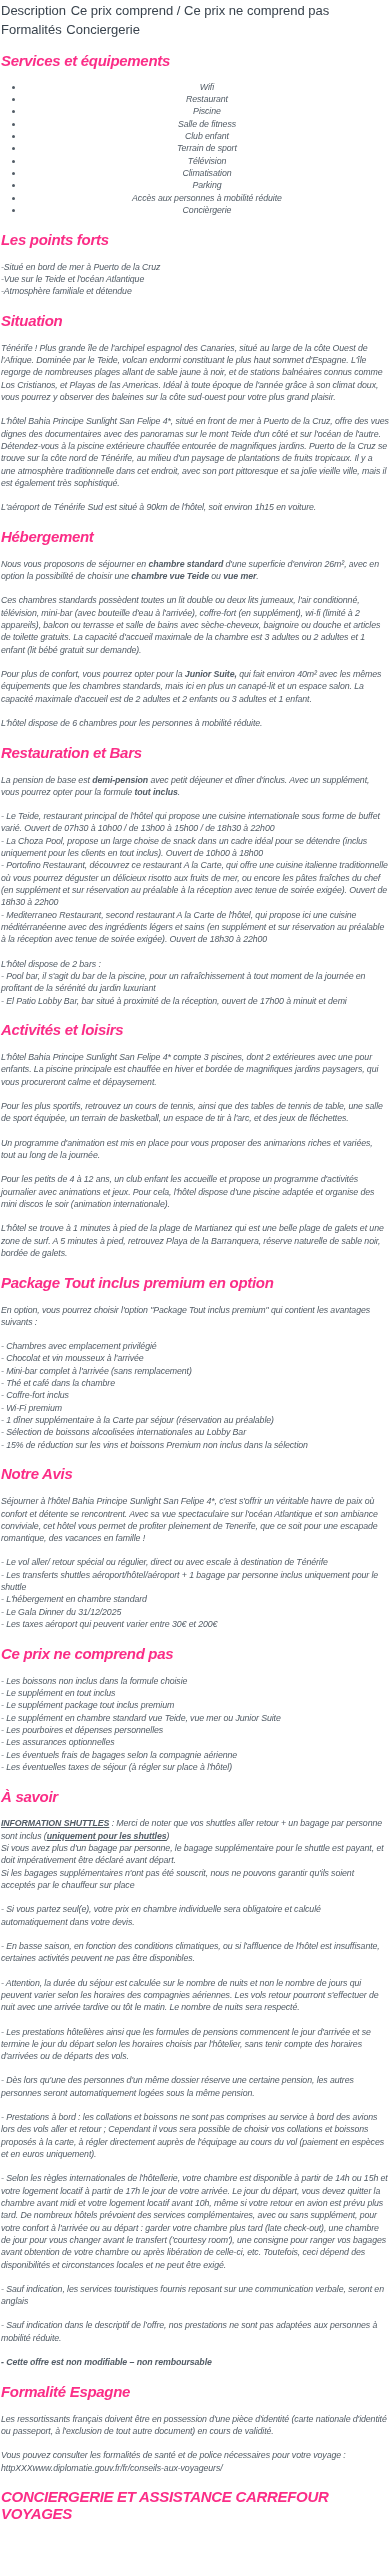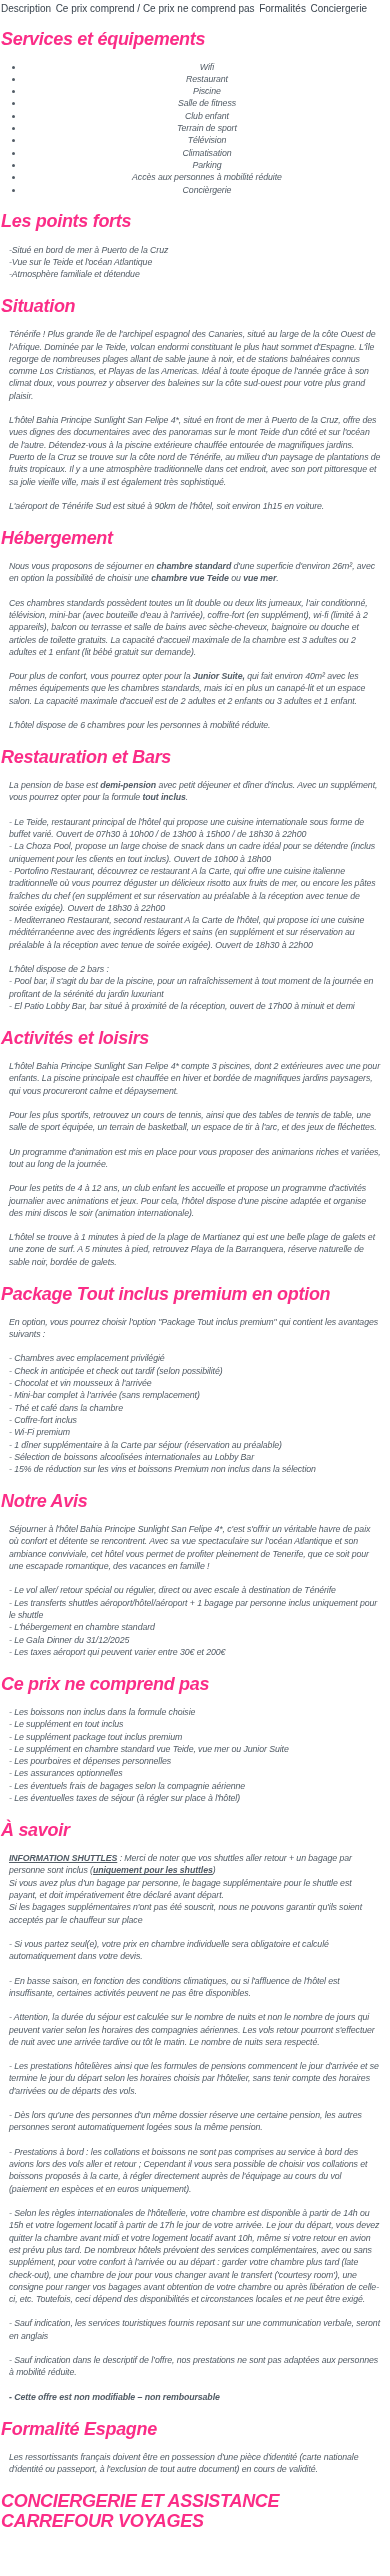--- a/index.html
+++ b/index.html
@@ -1,26 +1,26 @@
 <!DOCTYPE html>
 <html style="--accent: #fb2d87; --text: #525c66; --tab: #39434d;font-size:8.2px"><head>
 <meta charset="utf-8">
 <style>
   html,body { margin:0; padding:0; background:#ffffff; }
   body { width:391px; min-height:2585px; font-family:"Liberation Sans", sans-serif; }
   .tabs { display:flex; flex-wrap:wrap; gap:4.6px; padding:2.6px 1px 0 1px;
-          font-size:10px; font-style:normal; }
+          font-size:13px; font-style:normal; }
   .tabs a { color:var(--tab,#39434d); text-decoration:none; cursor:pointer; }
   .content { padding:0 2.1px 13.4px 1px; color:var(--text,#525c66);
              font-style:italic; font-size:8.8px; line-height:1.4; letter-spacing:-0.1px; }
-  h2 { color:var(--accent,#fb2d87); font-size:18px; line-height:1.12;
+  h2 { color:var(--accent,#fb2d87); font-size:15px; line-height:1.12;
        margin:15.5px 0 10.3px 0; font-weight:bold; font-style:italic; letter-spacing:-0.3px; }
   ul.blist { list-style:disc; margin:11.3px 0 13.4px 0; padding-left:23px; }
   ul.blist li { padding-left:1px;text-align:center; }
-  .para { margin:12px 8px; }
+  .para { margin:12px 0; }
   .para .line { min-height:5.2px; }
   .b { font-weight:bold; }
   .u { text-decoration:underline; }
 </style>
 </head>
 <body>
 
 <nav class="tabs">
   <a>Description</a>
   <a>Ce prix comprend / Ce prix ne comprend pas</a>
@@ -102,21 +102,20 @@
     </div>
     <div class="para">
       <div class="line"><span>L'hôtel se trouve à 1 minutes à pied de la plage de Martianez qui est une belle plage de galets et une zone de surf. A 5 minutes à pied, retrouvez Playa de la Barranquera, réserve naturelle de sable noir, bordée de galets.</span></div>
     </div>
     <h2>Package Tout inclus premium en option</h2>
     <div class="para">
       <div class="line"><span>En option, vous pourrez choisir l'option "Package Tout inclus premium" qui contient les avantages suivants :</span></div>
     </div>
     <div class="para">
       <div class="line"><span>- Chambres avec emplacement privilégié</span></div>
-      <div class="line"><span>- Check in anticipée et check out tardif (selon possibilité)</span></div>
       <div class="line"><span>- Chocolat et vin mousseux à l'arrivée</span></div>
       <div class="line"><span>- Mini-bar complet à l'arrivée (sans remplacement)</span></div>
       <div class="line"><span>- Thé et café dans la chambre</span></div>
       <div class="line"><span>- Coffre-fort inclus</span></div>
       <div class="line"><span>- Wi-Fi premium</span></div>
       <div class="line"><span>- 1 dîner supplémentaire à la Carte par séjour (réservation au préalable)</span></div>
       <div class="line"><span>- Sélection de boissons alcoolisées internationales au Lobby Bar</span></div>
       <div class="line"><span>- 15% de réduction sur les vins et boissons Premium non inclus dans la sélection</span></div>
     </div>
     <h2>Notre Avis</h2>
@@ -174,15 +173,19 @@
     <div class="para">
       <div class="line"><span>- Sauf indication dans le descriptif de l’offre, nos prestations ne sont pas adaptées aux personnes à mobilité réduite.</span></div>
     </div>
     <div class="para">
       <div class="line"><span class="b">- Cette offre est non modifiable – non remboursable</span></div>
     </div>
     <h2>Formalité Espagne</h2>
     <div class="para">
       <div class="line"><span>Les ressortissants français doivent être en possession d'une pièce d'identité (carte nationale d'identité ou passeport, à l'exclusion de tout autre document) en cours de validité.</span></div>
     </div>
+    <div class="para">
+      <div class="line"><span>Vous pouvez consulter les formalités de santé et de police nécessaires pour votre voyage :</span></div>
+      <div class="line"><span>httpXXXwww.diplomatie.gouv.fr/fr/conseils-aux-voyageurs/</span></div>
+    </div>
     <h2>CONCIERGERIE ET ASSISTANCE CARREFOUR VOYAGES</h2>
   </main>
 
 
 </body></html>

